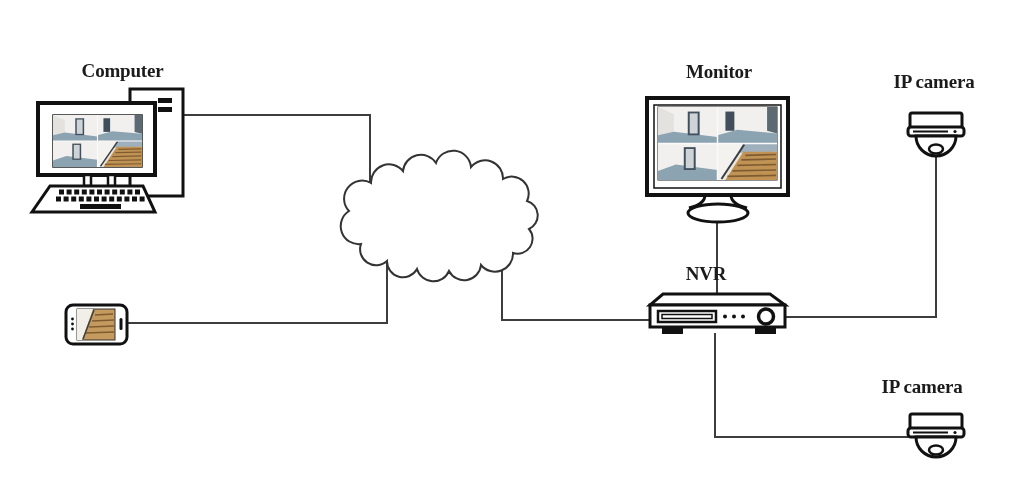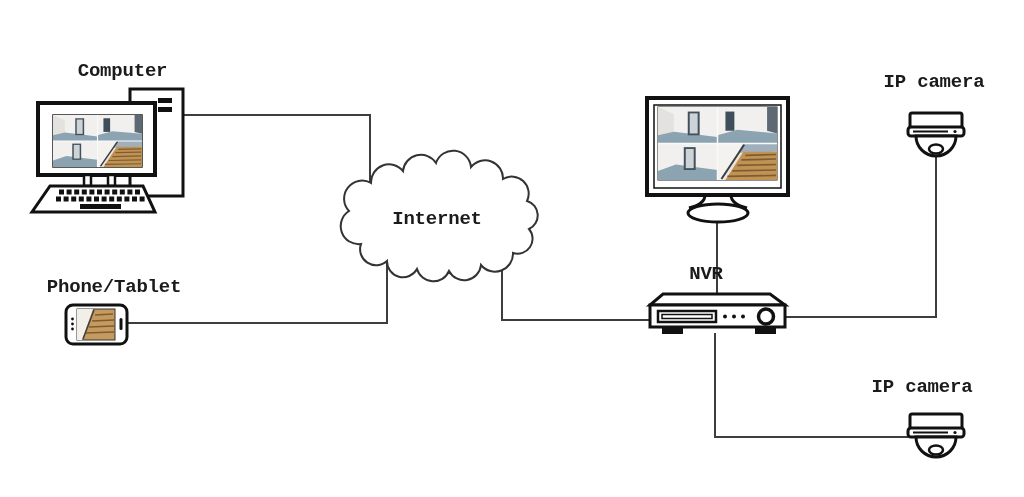--- a/index.html
+++ b/index.html
@@ -1,20 +1,20 @@
 <!DOCTYPE html>
 <html><head>
 <meta charset="utf-8">
 <style>
   html,body{margin:0;padding:0;background:#fff;}
   .diagram{
     position:relative;
     width:1024px;height:497px;
     background:#ffffff;
-    font-family:Liberation Mono, monospace;
+    font-family:Liberation Serif, serif;
     overflow:hidden;
   }
   .layer{position:absolute;left:0;top:0;}
   .node-label{
     position:absolute;
     font-weight:bold;
     font-size:19px;
     color:#1b1b1b;
     text-align:center;
     white-space:nowrap;
@@ -163,19 +163,18 @@
   <svg class="icon" style="left:904px;top:409px" width="64" height="58" viewBox="0 0 64 58">
     <rect x="6" y="5" width="52" height="15" rx="2" fill="#ffffff" stroke="#111111" stroke-width="3"></rect>
     <rect x="4" y="19" width="56" height="9" rx="3" fill="#ffffff" stroke="#111111" stroke-width="3"></rect>
     <line x1="9" y1="23.5" x2="44" y2="23.5" stroke="#111111" stroke-width="2"></line>
     <circle cx="51" cy="23.5" r="1.6" fill="#111111"></circle>
     <path d="M12,28 A20 20 0 0 0 52,28 Z" fill="#ffffff" stroke="#111111" stroke-width="3"></path>
     <ellipse cx="32" cy="41" rx="7" ry="4.5" fill="#ffffff" stroke="#111111" stroke-width="2.5"></ellipse>
   </svg>
 
   <div class="node-label" style="left:40px;top:60px;width:165px">Computer</div>
-  <div class="node-label" style="left:29px;top:276px;width:170px">Phone/Tablet</div>
-  <div class="node-label" style="left:357px;top:208px;width:160px">Internet</div>
+  <div class="node-label" style="left:639px;top:61px;width:160px">Monitor</div>
   <div class="node-label" style="left:676px;top:263px;width:60px">NVR</div>
   <div class="node-label" style="left:854px;top:71px;width:160px">IP camera</div>
   <div class="node-label" style="left:842px;top:376px;width:160px">IP camera</div>
 
 </div>
 
 </body></html>

